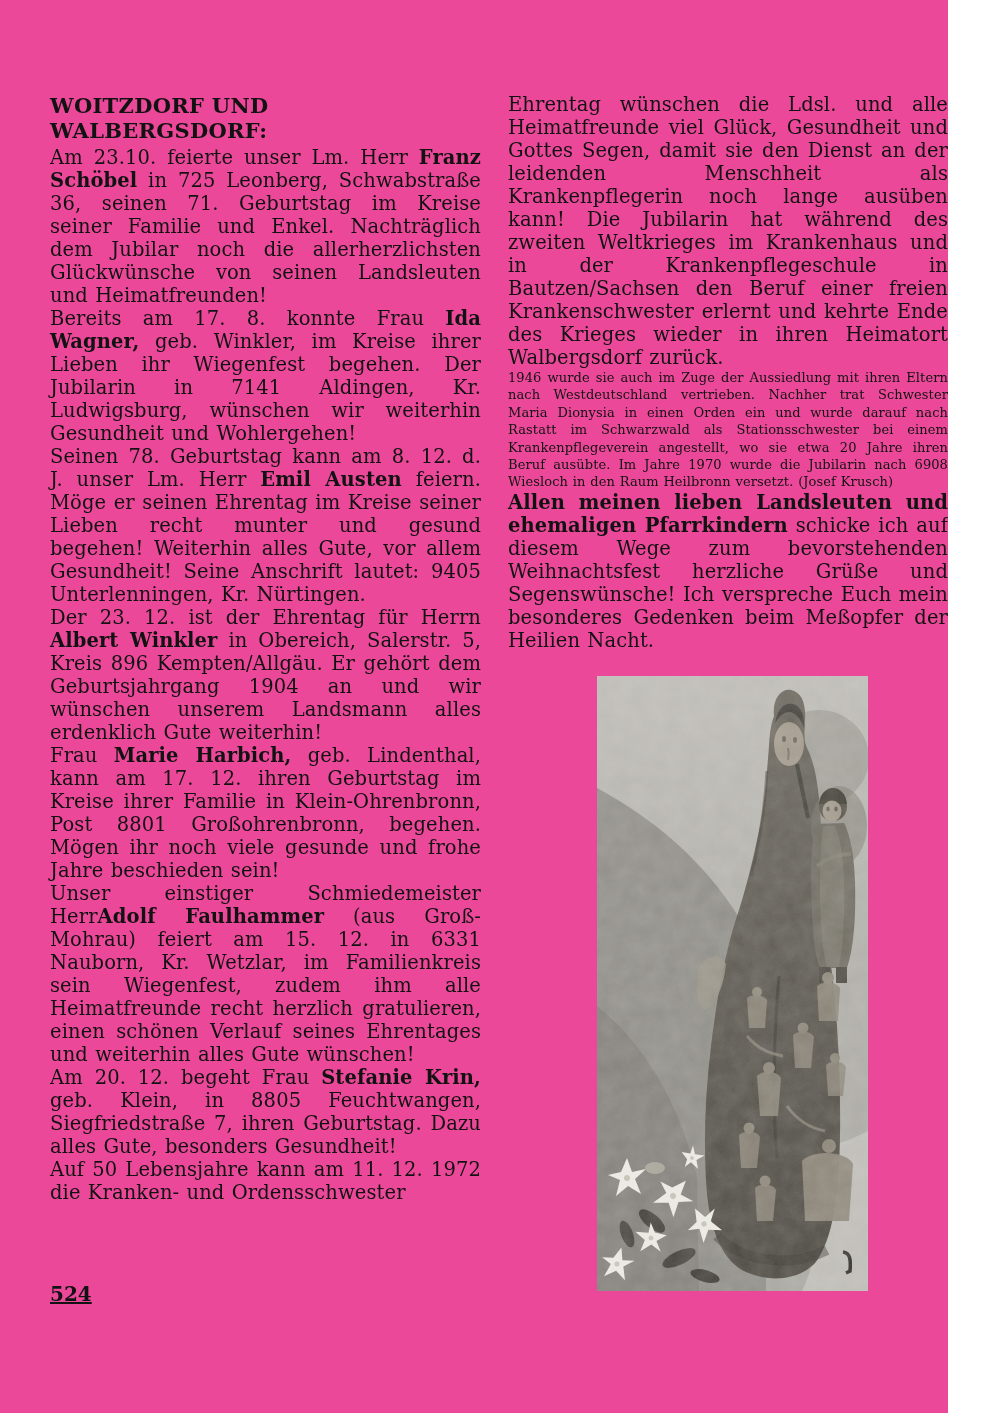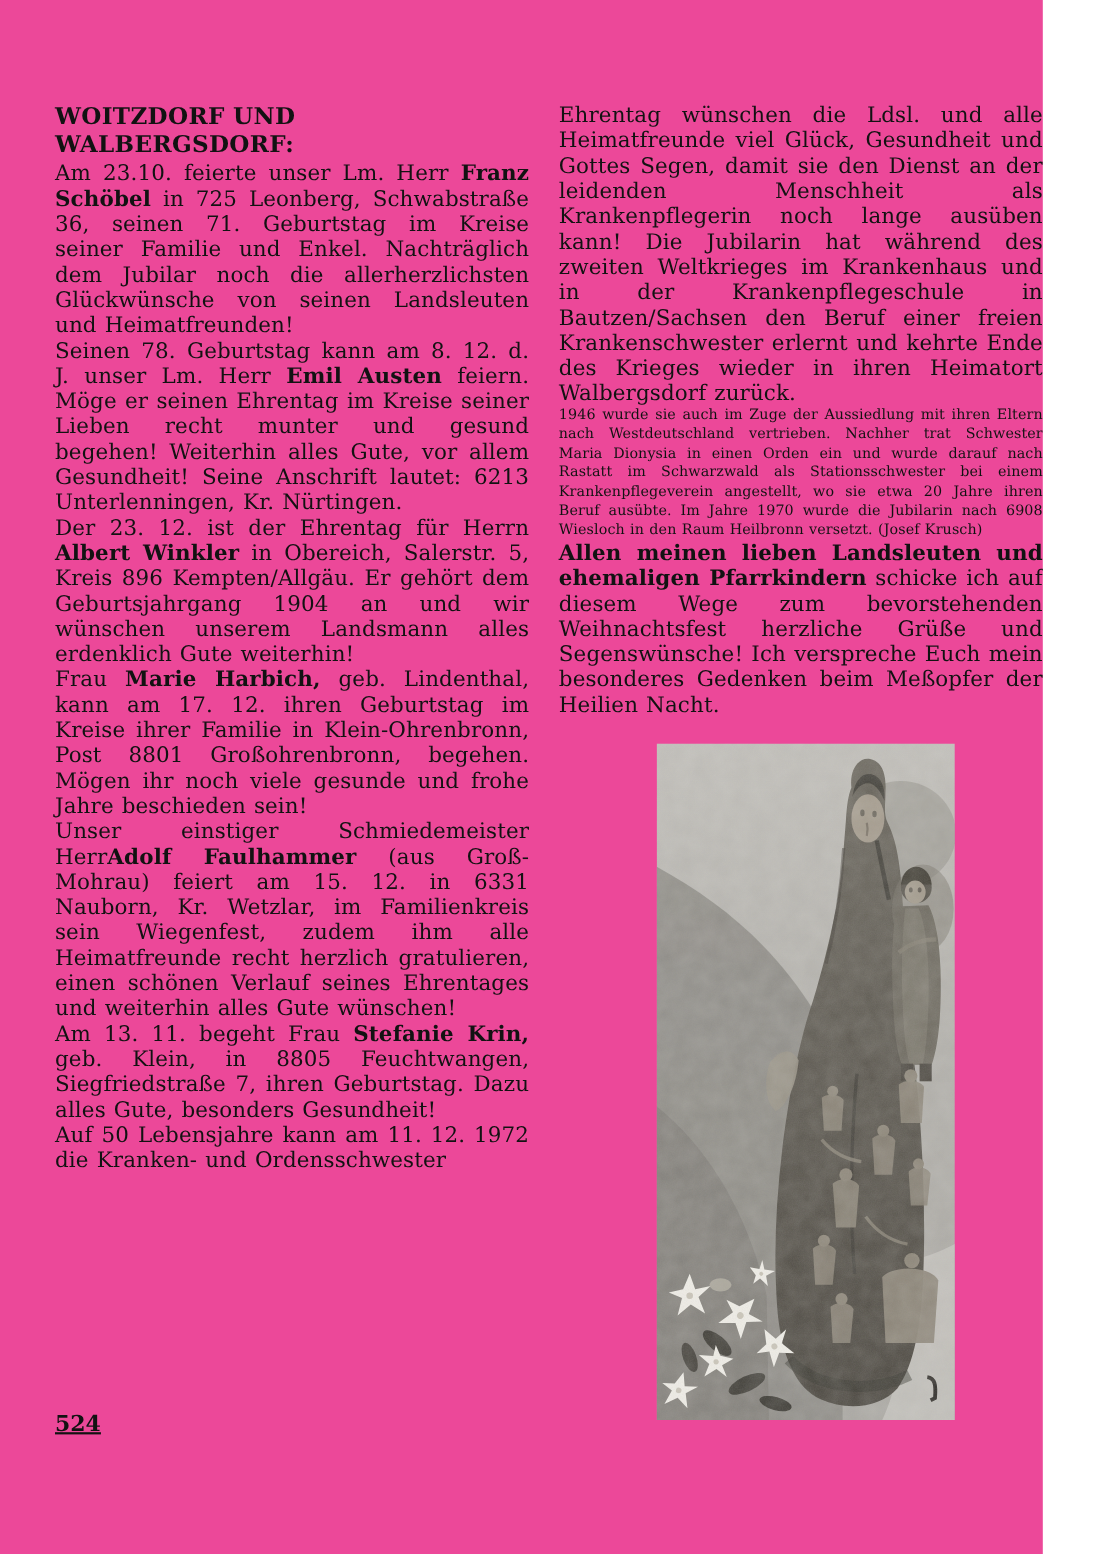--- a/index.html
+++ b/index.html
@@ -59,25 +59,26 @@
 </style>
 </head>
 <body>
 
 <div class="page">
 
   <div class="col col-left">
     <h1 class="heading">WOITZDORF UND WALBERGSDORF:</h1>
     <div>
         <p class="para"><span>Am 23.10. feierte unser Lm. Herr </span><strong>Franz Schöbel</strong><span> in 725 Leonberg, Schwabstraße 36, seinen 71. Geburtstag im Kreise seiner Familie und Enkel. Nachträglich dem Jubilar noch die allerherzlichsten Glückwünsche von seinen Landsleuten und Heimatfreunden!</span></p>
-        <p class="para"><span>Seinen 78. Geburtstag kann am 8. 12. d. J. unser Lm. Herr </span><strong>Emil Austen</strong><span> feiern. Möge er seinen Ehrentag im Kreise seiner Lieben recht munter und gesund begehen! Weiterhin alles Gute, vor allem Gesundheit! Seine Anschrift lautet: 6213 Unterlenningen, Kr. Nürtingen.</span></p>
+        <p class="para"><span>Bereits am 17. 8. konnte Frau </span><strong>Ida Wagner,</strong><span> geb. Winkler, im Kreise ihrer Lieben ihr Wiegenfest begehen. Der Jubilarin in 7141 Aldingen, Kr. Ludwigsburg, wünschen wir weiterhin Gesundheit und Wohlergehen!</span></p>
+        <p class="para"><span>Seinen 78. Geburtstag kann am 8. 12. d. J. unser Lm. Herr </span><strong>Emil Austen</strong><span> feiern. Möge er seinen Ehrentag im Kreise seiner Lieben recht munter und gesund begehen! Weiterhin alles Gute, vor allem Gesundheit! Seine Anschrift lautet: 9405 Unterlenningen, Kr. Nürtingen.</span></p>
         <p class="para"><span>Der 23. 12. ist der Ehrentag für Herrn </span><strong>Albert Winkler</strong><span> in Obereich, Salerstr. 5, Kreis 896 Kempten/Allgäu. Er gehört dem Geburtsjahrgang 1904 an und wir wünschen unserem Landsmann alles erdenklich Gute weiterhin!</span></p>
         <p class="para"><span>Frau </span><strong>Marie Harbich,</strong><span> geb. Lindenthal, kann am 17. 12. ihren Geburtstag im Kreise ihrer Familie in Klein-Ohrenbronn, Post 8801 Großohrenbronn, begehen. Mögen ihr noch viele gesunde und frohe Jahre beschieden sein!</span></p>
         <p class="para"><span>Unser einstiger Schmiedemeister Herr</span><strong>Adolf Faulhammer</strong><span> (aus Groß-Mohrau) feiert am 15. 12. in 6331 Nauborn, Kr. Wetzlar, im Familienkreis sein Wiegenfest, zudem ihm alle Heimatfreunde recht herzlich gratulieren, einen schönen Verlauf seines Ehrentages und weiterhin alles Gute wünschen!</span></p>
-        <p class="para"><span>Am 13. 11. begeht Frau </span><strong>Stefanie Krin,</strong><span> geb. Klein, in 8805 Feuchtwangen, Siegfriedstraße 7, ihren Geburtstag. Dazu alles Gute, besonders Gesundheit!</span></p>
+        <p class="para"><span>Am 20. 12. begeht Frau </span><strong>Stefanie Krin,</strong><span> geb. Klein, in 8805 Feuchtwangen, Siegfriedstraße 7, ihren Geburtstag. Dazu alles Gute, besonders Gesundheit!</span></p>
         <p class="para"><span>Auf 50 Lebensjahre kann am 11. 12. 1972 die Kranken- und Ordensschwester </span></p>
       </div>
   </div>
 
   <div class="col col-right">
     <div>
         <p class="para"><span>Ehrentag wünschen die Ldsl. und alle Heimatfreunde viel Glück, Gesundheit und Gottes Segen, damit sie den Dienst an der leidenden Menschheit als Krankenpflegerin noch lange ausüben kann! Die Jubilarin hat während des zweiten Weltkrieges im Krankenhaus und in der Krankenpflegeschule in Bautzen/Sachsen den Beruf einer freien Krankenschwester erlernt und kehrte Ende des Krieges wieder in ihren Heimatort Walbergsdorf zurück.</span></p>
         <p class="para small"><span>1946 wurde sie auch im Zuge der Aussiedlung mit ihren Eltern nach Westdeutschland vertrieben. Nachher trat Schwester Maria Dionysia in einen Orden ein und wurde darauf nach Rastatt im Schwarzwald als Stationsschwester bei einem Krankenpflegeverein angestellt, wo sie etwa 20 Jahre ihren Beruf ausübte. Im Jahre 1970 wurde die Jubilarin nach 6908 Wiesloch in den Raum Heilbronn versetzt. (Josef Krusch)</span></p>
         <p class="para"><strong>Allen meinen lieben Landsleuten und ehemaligen Pfarrkindern</strong><span> schicke ich auf diesem Wege zum bevorstehenden Weihnachtsfest herzliche Grüße und Segenswünsche! Ich verspreche Euch mein besonderes Gedenken beim Meßopfer der Heilien Nacht.</span></p>
       </div>

